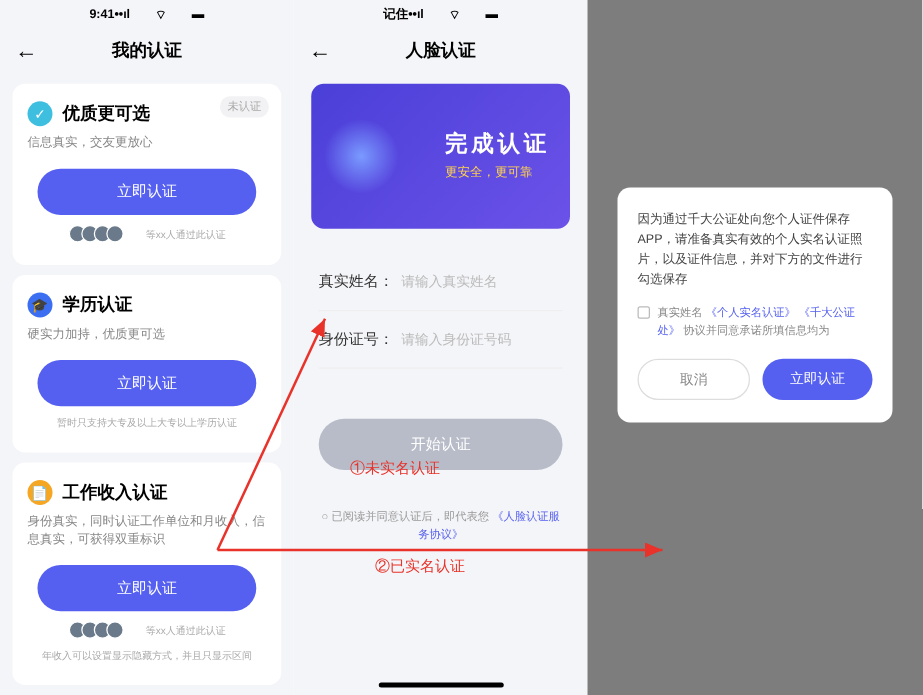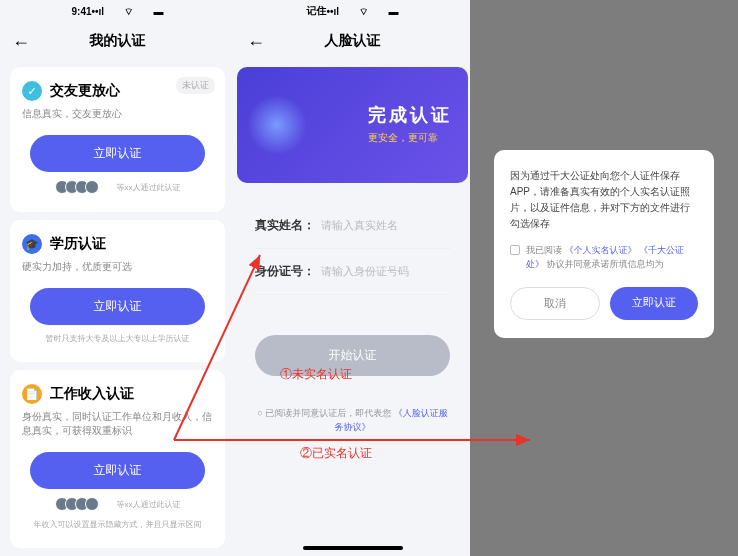--- a/index.html
+++ b/index.html
@@ -22,28 +22,28 @@
 .btn-primary{background:#5560f0;color:#fff;text-align:center;padding:10px;border-radius:22px;font-size:12px;margin:0 8px}
 .avatars{display:flex;align-items:center;justify-content:center;margin-top:8px;gap:18px}
 .avatar-group{display:flex}
 .av{width:14px;height:14px;border-radius:50%;background:#6a7a8a;border:1px solid #fff;margin-left:-4px}
 .av:first-child{margin-left:0}
 .avatar-text{font-size:8px;color:#aaa}
 .tiny-text{font-size:8px;color:#aaa;text-align:center;margin-top:8px}
 .home-ind{width:100px;height:4px;background:#000;border-radius:3px;position:absolute;bottom:6px;left:50%;transform:translateX(-50%)}
 
 
-.banner{height:116px;background:linear-gradient(135deg,#4a3fd8,#6b52e8);margin:8px 2px;border-radius:10px;position:relative;overflow:hidden;display:flex;align-items:center;padding-left:18px}
+.banner{height:116px;background:linear-gradient(135deg,#4a3fd8,#6b52e8);margin:8px 14px;border-radius:10px;position:relative;overflow:hidden;display:flex;align-items:center;padding-left:18px}
 .banner-glow{width:60px;height:60px;border-radius:50%;background:radial-gradient(circle,#7a9aff 0%,transparent 70%);position:absolute;left:10px}
 .banner-text{position:absolute;right:16px;top:36px;text-align:left}
 .banner-title{color:#fff;font-size:18px;font-weight:800;letter-spacing:3px}
 .banner-sub{color:#ffd24d;font-size:10px;margin-top:4px}
 .form{padding:12px 20px}
 .form-row{display:flex;align-items:center;padding:14px 0;border-bottom:1px solid #eee}
-.form-label{font-size:12px;font-weight:700;width:66px;color:#333}
+.form-label{font-size:12px;font-weight:400;width:66px;color:#333}
 .form-ph{font-size:11px;color:#bbb}
 .btn-gray{background:#b8bcc8;color:#fff;text-align:center;padding:12px;border-radius:24px;font-size:12px;margin:28px 20px 31px}
 .agree{font-size:9px;color:#999;text-align:center;padding:0 20px;line-height:1.5}
 .agree .link{color:#5560f0}
 
 
 .right{width:268px;height:556px;background:#7d7d7d;position:relative;flex-shrink:0}
 .dialog{position:absolute;top:150px;left:24px;right:24px;background:#fff;border-radius:10px;padding:18px 16px}
 .dialog-text{font-size:10px;color:#444;line-height:1.6;margin-bottom:12px}
 .dialog-agree{font-size:9px;color:#888;line-height:1.5;margin-bottom:16px;padding-left:16px;position:relative}
@@ -72,21 +72,21 @@
   </div>
   <div class="header">
     <span class="back-arrow">←</span>
     <span class="header-title">我的认证</span>
   </div>
 
   <div class="card">
     <span class="badge">未认证</span>
     <div class="card-head">
       <div class="icon-circle ic-blue">✓</div>
-      <span class="card-title">交友更放心</span>
+      <span class="card-title">优质更可选</span>
     </div>
     <div class="card-sub">信息真实，交友更放心</div>
     <div class="btn-primary">立即认证</div>
     <div class="avatars">
       <div class="avatar-group">
           <div class="av"></div>
           <div class="av"></div>
           <div class="av"></div>
           <div class="av"></div>
         </div>
@@ -162,21 +162,21 @@
     <span class="link">《人脸认证服务协议》</span>
   </div>
   <div class="home-ind"></div>
 </div>
 
 <div class="right">
   <div class="dialog">
     <div class="dialog-text">因为通过千大公证处向您个人证件保存APP，请准备真实有效的个人实名认证照片，以及证件信息，并对下方的文件进行勾选保存</div>
     <div class="dialog-agree">
       <span class="check"></span>
-      <span>我已阅读</span>
+      <span>真实姓名</span>
       <span class="link">《个人实名认证》</span>
       <span class="link">《千大公证处》</span>
       <span>协议并同意承诺所填信息均为</span>
     </div>
     <div class="dialog-btns">
       <div class="dbtn dbtn-cancel">取消</div>
       <div class="dbtn dbtn-ok">立即认证</div>
     </div>
   </div>
 </div>

